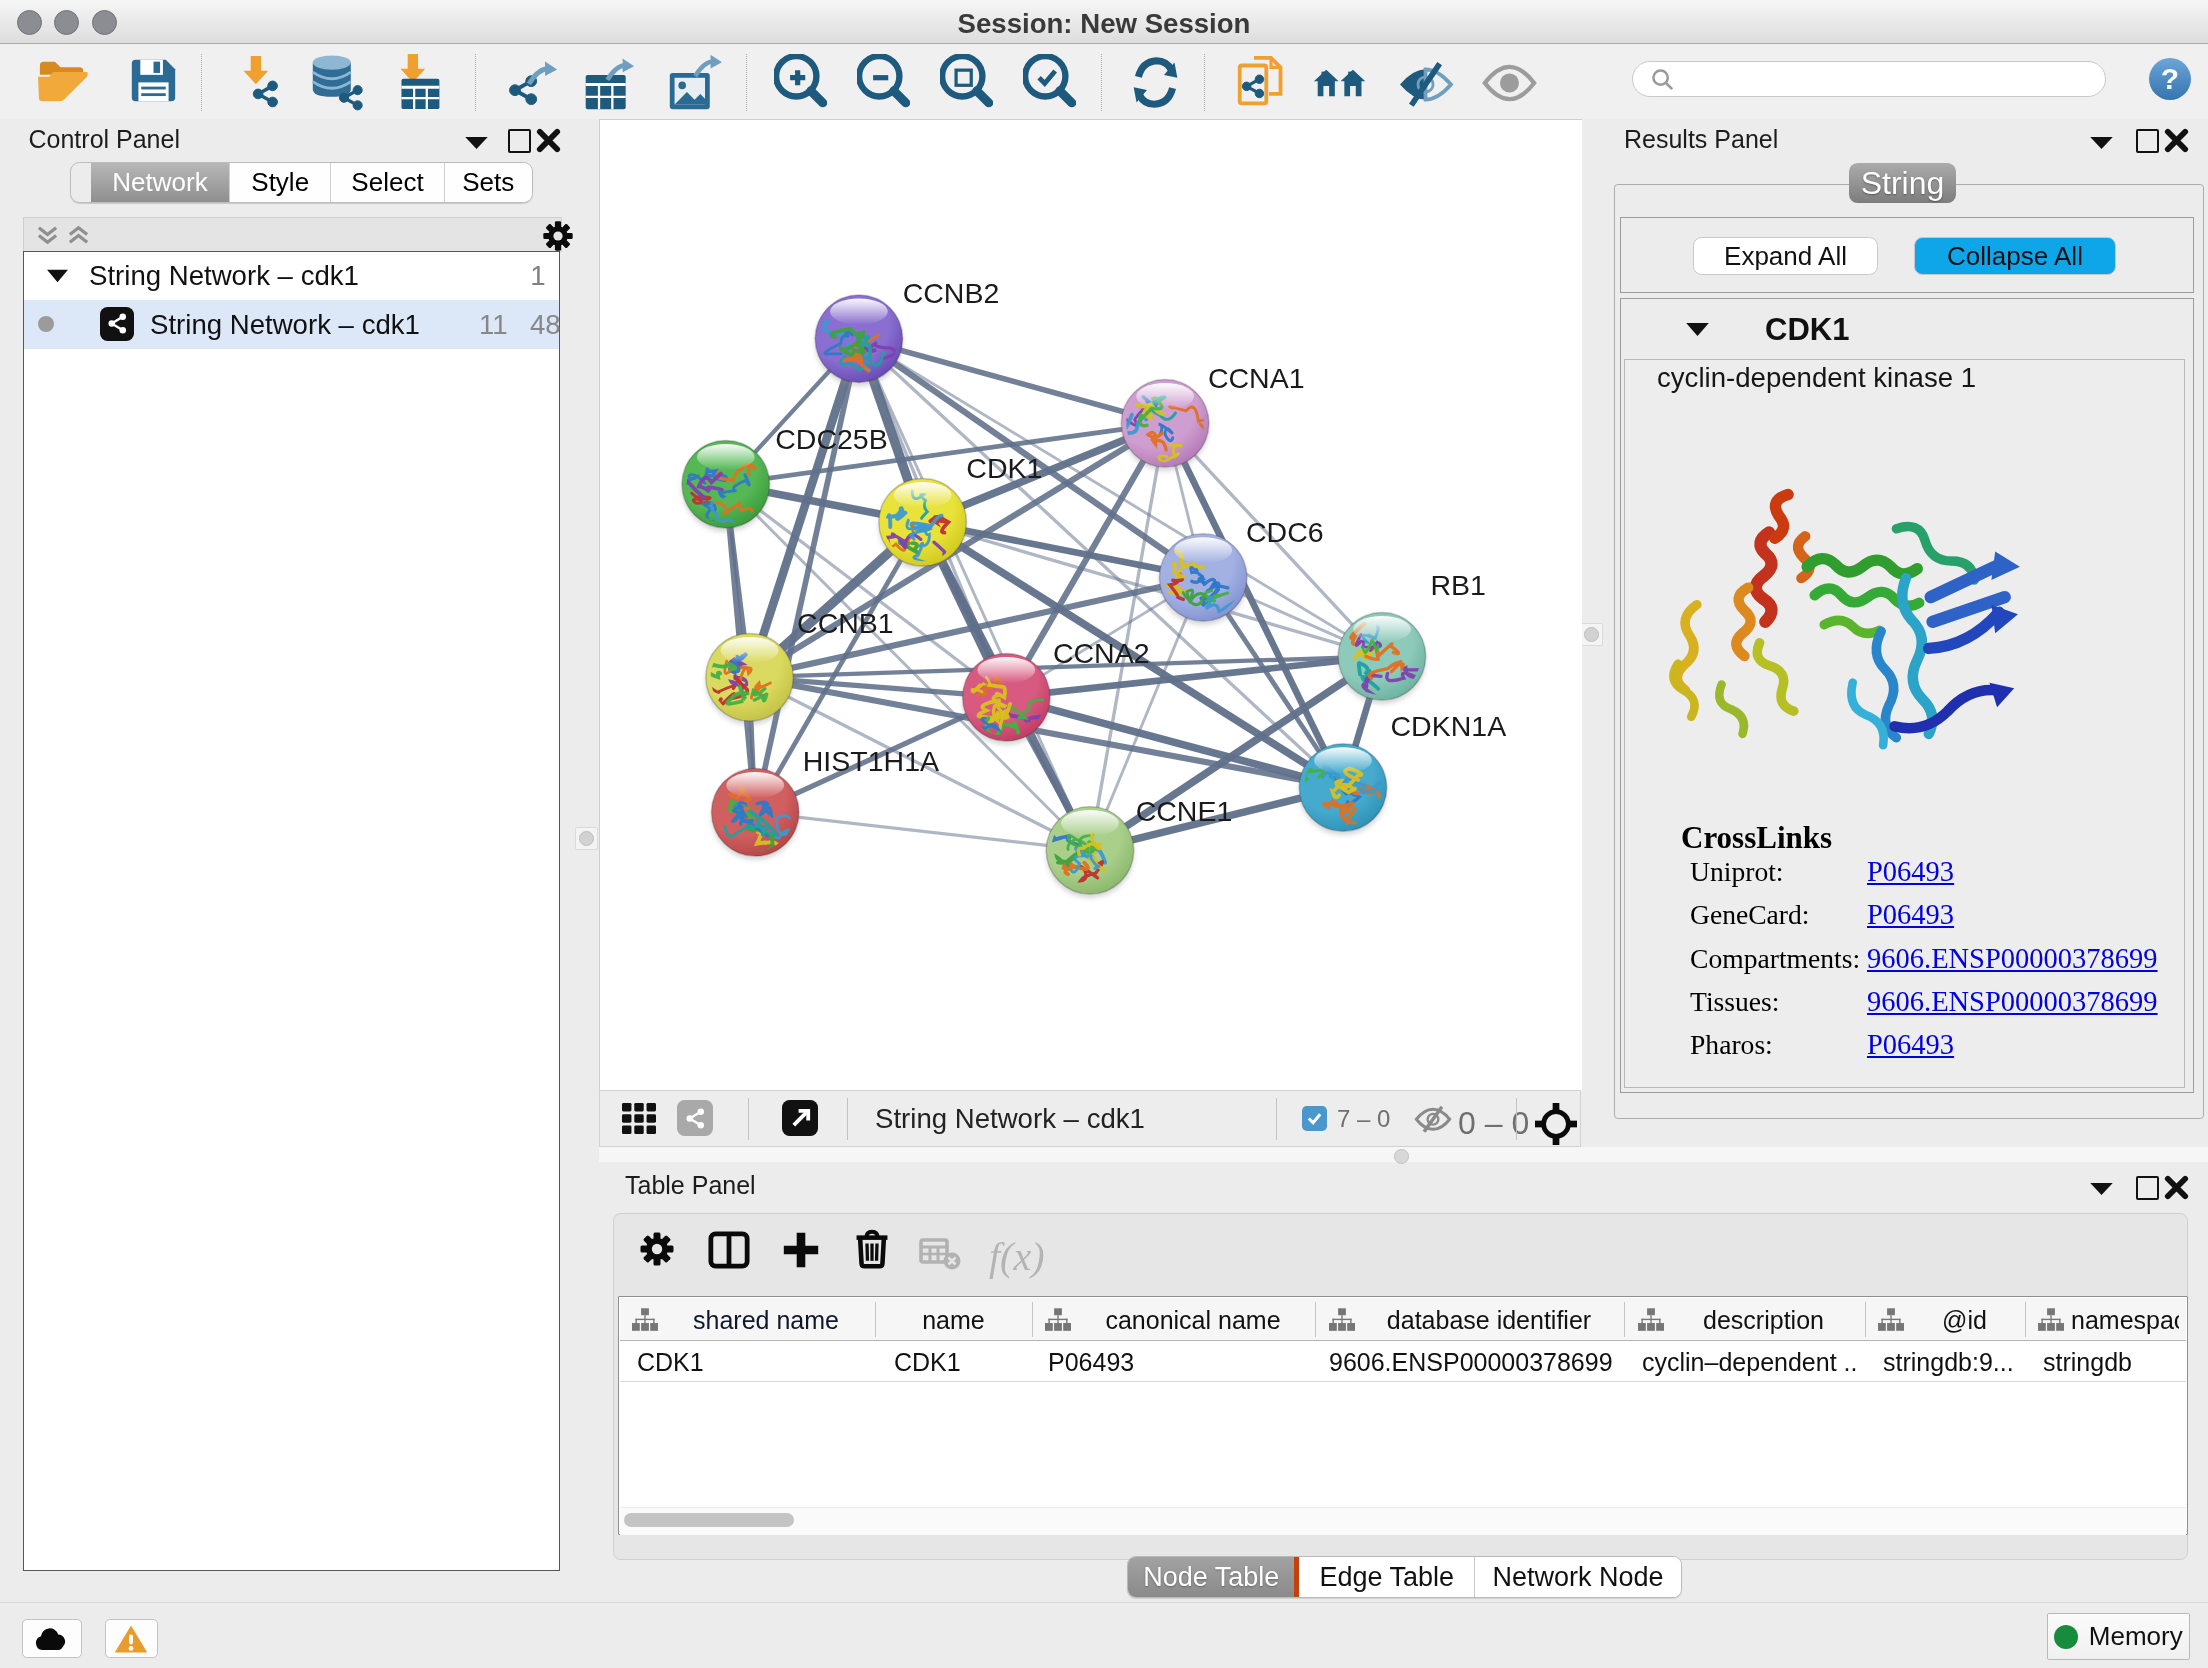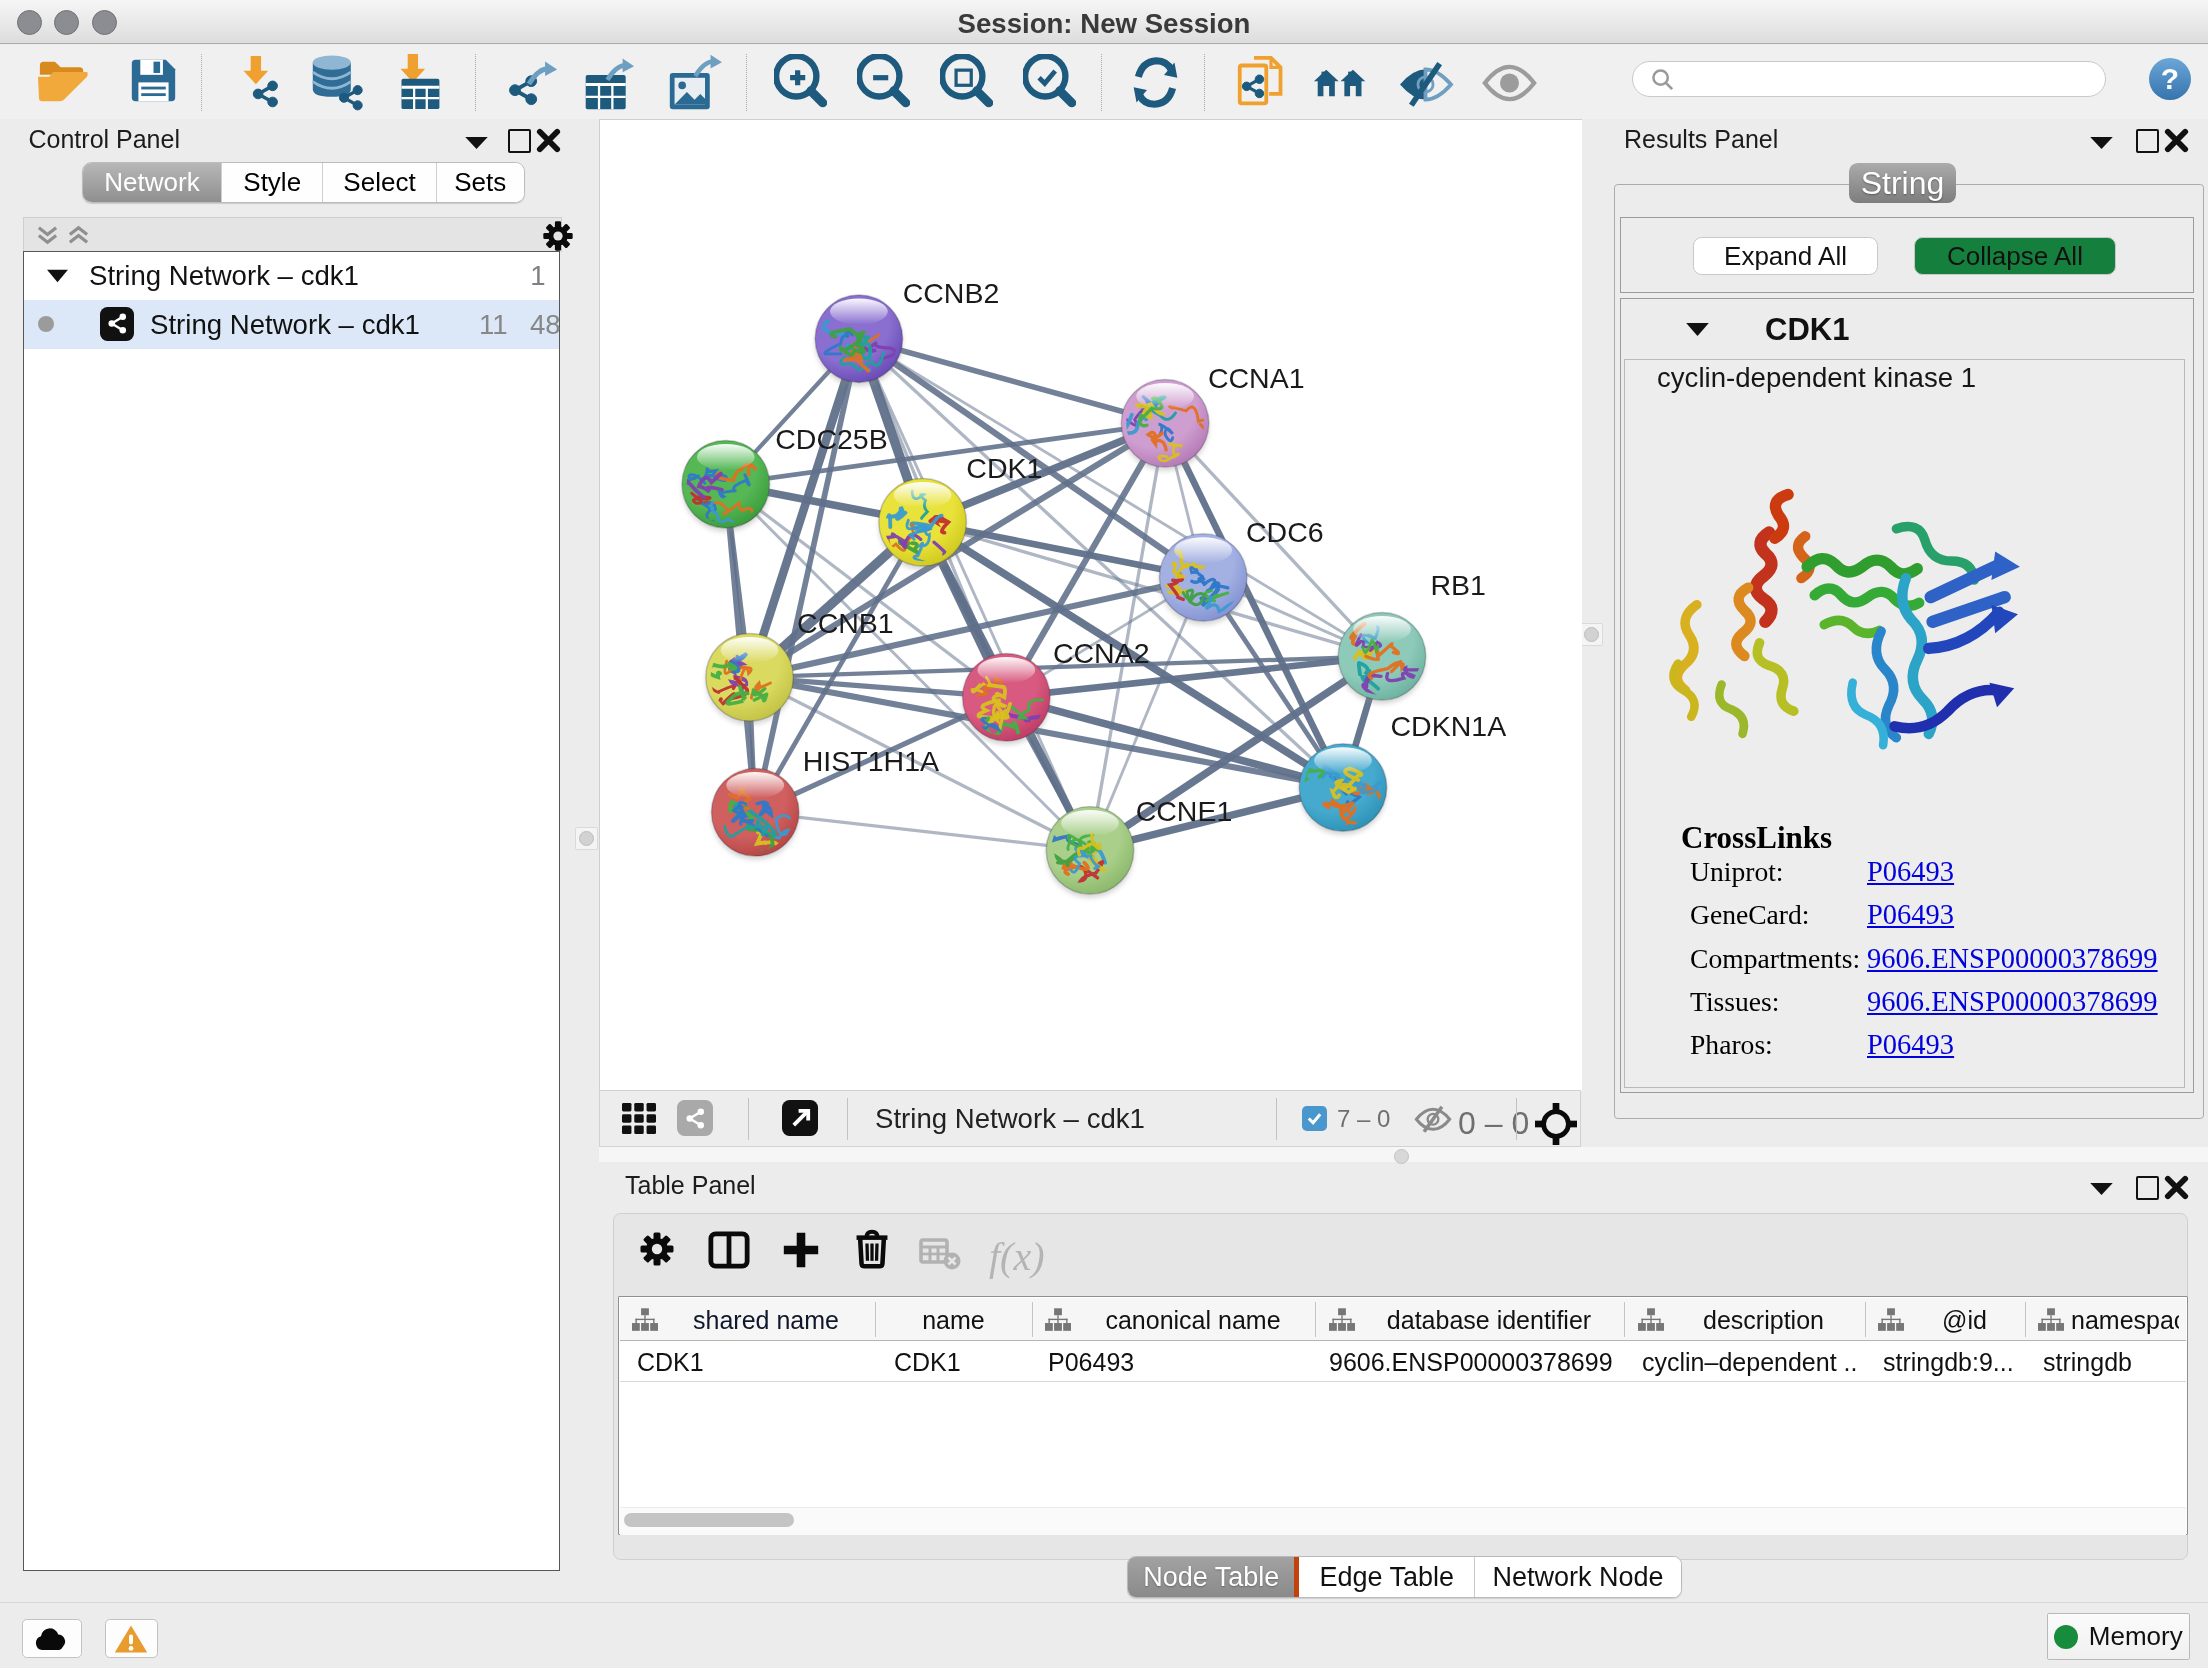--- a/index.html
+++ b/index.html
@@ -180,21 +180,21 @@
     </svg>
 <svg class="abs" style="left:2088px;top:1181px;" width="27" height="15" viewBox="0 0 28 16">
       <path d="M2 2 L26 2 L14 15 Z" fill="#111"></path>
     </svg>
 <div class="abs" style="left:2136px;top:1176px;width:19px;height:20px;border:2.9px solid #111;border-radius:1.9px;"></div>
 <svg class="abs" style="left:2163px;top:1174px;" width="27" height="27" viewBox="0 0 28 28">
       <path d="M5 5 L23 23 M23 5 L5 23" stroke="#111" stroke-width="6" stroke-linecap="round"></path>
     </svg>
   </div>
 
-<div class="abs" style="left:82px;top:162px;width:441px;height:39px;display:flex;border-radius:9.5px;overflow:hidden;border:1px solid #bcbcbc;box-shadow:0 1px 1px rgba(0,0,0,.15);font-size:26px;">
+<div class="abs" style="left:70px;top:162px;width:441px;height:39px;display:flex;border-radius:9.5px;overflow:hidden;border:1px solid #bcbcbc;box-shadow:0 1px 1px rgba(0,0,0,.15);font-size:26px;padding-left:20px;">
  <div style="width:139px;background:linear-gradient(#b7b7b7,#8f8f8f);color:#fff;display:flex;align-items:center;justify-content:center;">Network</div>
  <div style="width:101px;background:#fefefe;border-left:1px solid #cfcfcf;display:flex;align-items:center;justify-content:center;">Style</div>
  <div style="width:113px;background:#fefefe;border-left:1px solid #cfcfcf;display:flex;align-items:center;justify-content:center;">Select</div>
  <div style="width:88px;background:#fefefe;border-left:1px solid #cfcfcf;display:flex;align-items:center;justify-content:center;">Sets</div>
 </div>
 
 <div class="abs" style="left:23px;top:217px;width:537px;height:34px;background:#e4e4e4;border:1px solid #cfcfcf;border-bottom:none;">
   <svg class="abs" style="left:11.4px;top:5.7px;" width="25" height="23" viewBox="0 0 26 24">
       <g stroke="#8f8f8f" stroke-width="3.4" fill="none">
         <path d="M4 4 L13 11 L22 4"></path>
@@ -643,21 +643,21 @@
 <div class="abs" style="left:599px;top:1147px;width:1609px;height:15px;background:#f6f6f6;"></div>
 <div class="abs" style="left:1394px;top:1149px;width:13.3px;height:13.3px;border-radius:50%;background:#d8d8d8;border:1px solid #c2c2c2;"></div>
 
 <div class="abs panelhead" style="left:1624px;top:125px;">Results Panel</div>
 
 <div id="results">
     <div class="abs" style="left:1614px;top:184px;width:590px;height:935px;background:#ececec;border:1.9px solid #ababab;border-radius:3.8px;box-sizing:border-box;"></div>
 <div class="abs" style="left:1849px;top:163px;width:107px;height:40px;border-radius:8.6px;background:linear-gradient(#ababab,#7d7d7d);color:#fff;font-size:32px;display:flex;align-items:center;justify-content:center;text-shadow:0 1px 1.9px rgba(0,0,0,.35);">String</div>
 <div class="abs" style="left:1620px;top:217px;width:574px;height:76px;border:1.9px solid #9b9b9b;box-sizing:border-box;"></div>
 <div class="abs" style="left:1693px;top:237px;width:185px;height:38px;background:#fff;border:1.9px solid #c8c8c8;border-radius:8.6px;font-size:26px;color:#111;display:flex;align-items:center;justify-content:center;box-sizing:border-box;">Expand All</div>
-<div class="abs" style="left:1914px;top:237px;width:202px;height:38px;background:#15803d;border:1.9px solid #c8c8c8;border-radius:8.6px;font-size:26px;color:#111;display:flex;align-items:center;justify-content:center;box-sizing:border-box;">Collapse All</div>
+<div class="abs" style="left:1914px;top:237px;width:202px;height:38px;background:#0ea5e9;border:1.9px solid #c8c8c8;border-radius:8.6px;font-size:26px;color:#111;display:flex;align-items:center;justify-content:center;box-sizing:border-box;">Collapse All</div>
 <div class="abs" style="left:1620px;top:298px;width:574px;height:795px;border:1.9px solid #9b9b9b;box-sizing:border-box;"></div>
 <svg class="abs" style="left:1685px;top:321px;" width="25" height="17" viewBox="0 0 26 18">
       <path d="M1 2 L25 2 L13 16 Z" fill="#111"></path>
     </svg>
 <div class="abs" style="left:1765px;top:312px;font-size:31px;font-weight:bold;color:#111;">CDK1</div>
 <div class="abs" style="left:1624px;top:359px;width:561px;height:729px;border:1.4px solid #b9b9b9;background:#ededed;box-sizing:border-box;"></div>
 <div class="abs" style="left:1657px;top:362px;font-size:27.6px;color:#161616;">cyclin-dependent kinase 1</div>
 <svg class="abs" style="left:1657px;top:445px;" width="380" height="328" viewBox="0 0 400 345">
 <g fill="none" stroke-linecap="round">
 <path d="M118 92 q-16 10 -4 22 q14 12 -2 24 q-16 12 0 24 q16 10 2 24" stroke="#c3321c" stroke-width="13"></path>

